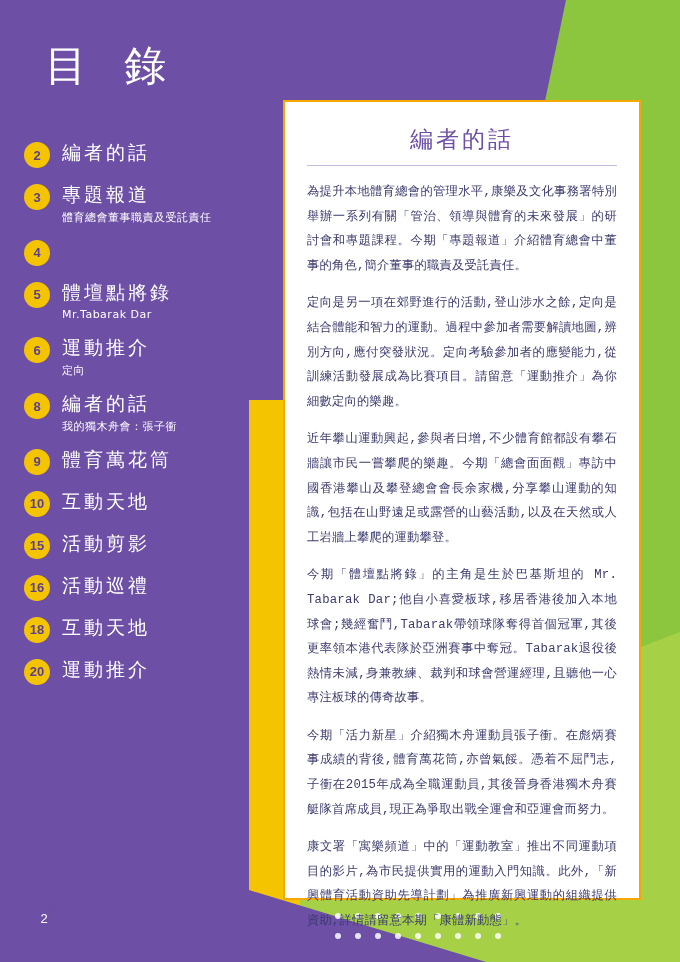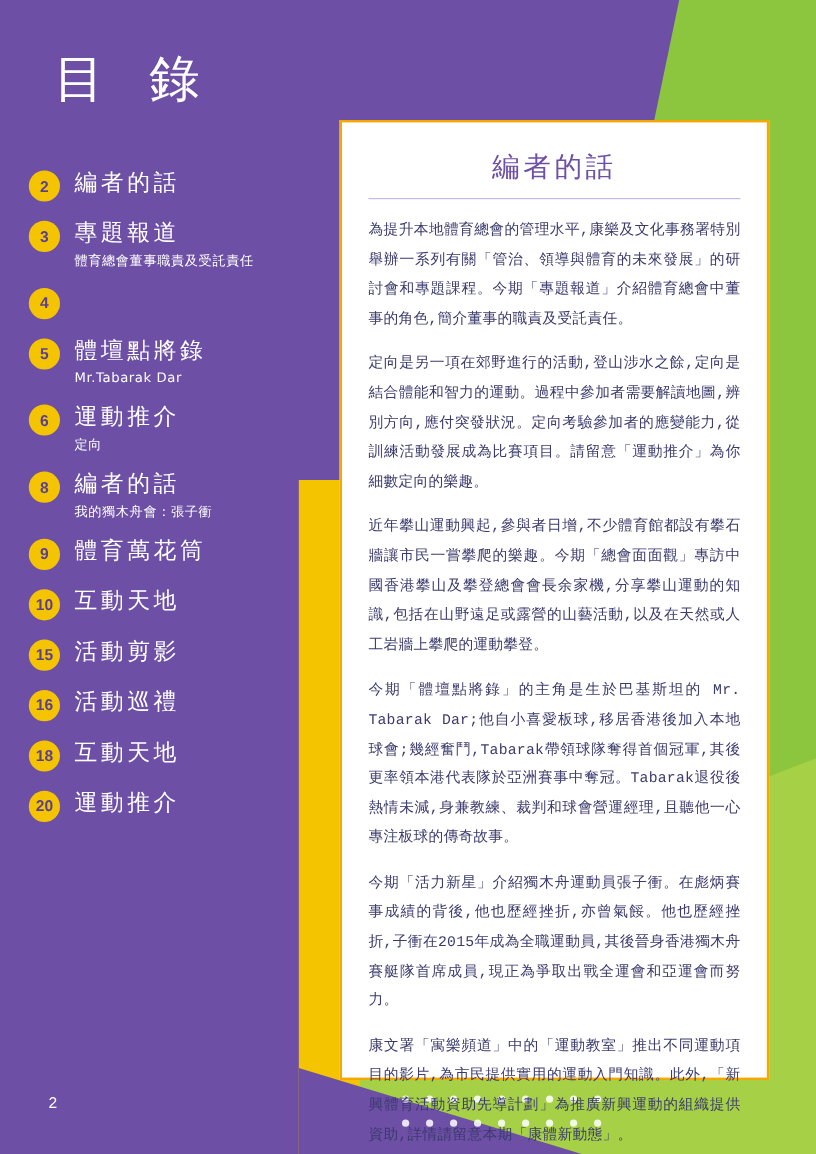--- a/index.html
+++ b/index.html
@@ -311,18 +311,18 @@
   <div class="page-badge">2</div>
 
   <div class="article-card">
     <div class="article-title">編者的話</div>
     <div class="title-rule"></div>
     <div class="article-body">
         <p>為提升本地體育總會的管理水平,康樂及文化事務署特別舉辦一系列有關「管治、領導與體育的未來發展」的研討會和專題課程。今期「專題報道」介紹體育總會中董事的角色,簡介董事的職責及受託責任。</p>
         <p>定向是另一項在郊野進行的活動,登山涉水之餘,定向是結合體能和智力的運動。過程中參加者需要解讀地圖,辨別方向,應付突發狀況。定向考驗參加者的應變能力,從訓練活動發展成為比賽項目。請留意「運動推介」為你細數定向的樂趣。</p>
         <p>近年攀山運動興起,參與者日增,不少體育館都設有攀石牆讓市民一嘗攀爬的樂趣。今期「總會面面觀」專訪中國香港攀山及攀登總會會長余家機,分享攀山運動的知識,包括在山野遠足或露營的山藝活動,以及在天然或人工岩牆上攀爬的運動攀登。</p>
         <p>今期「體壇點將錄」的主角是生於巴基斯坦的 Mr. Tabarak Dar;他自小喜愛板球,移居香港後加入本地球會;幾經奮鬥,Tabarak帶領球隊奪得首個冠軍,其後更率領本港代表隊於亞洲賽事中奪冠。Tabarak退役後熱情未減,身兼教練、裁判和球會營運經理,且聽他一心專注板球的傳奇故事。</p>
-        <p>今期「活力新星」介紹獨木舟運動員張子衝。在彪炳賽事成績的背後,他也歷經挫折,亦曾氣餒。他也歷經挫折,子衝在2015年成為全職運動員,其後晉身香港獨木舟賽艇隊首席成員,現正為爭取出戰全運會和亞運會而努力。</p>
+        <p>今期「活力新星」介紹獨木舟運動員張子衝。在彪炳賽事成績的背後,體育萬花筒,亦曾氣餒。憑着不屈鬥志,子衝在2015年成為全職運動員,其後晉身香港獨木舟賽艇隊首席成員,現正為爭取出戰全運會和亞運會而努力。</p>
         <p>康文署「寓樂頻道」中的「運動教室」推出不同運動項目的影片,為市民提供實用的運動入門知識。此外,「新興體育活動資助先導計劃」為推廣新興運動的組織提供資助,詳情請留意本期「康體新動態」。</p>
       </div>
   </div>
 
 </div>
 
 </body></html>

